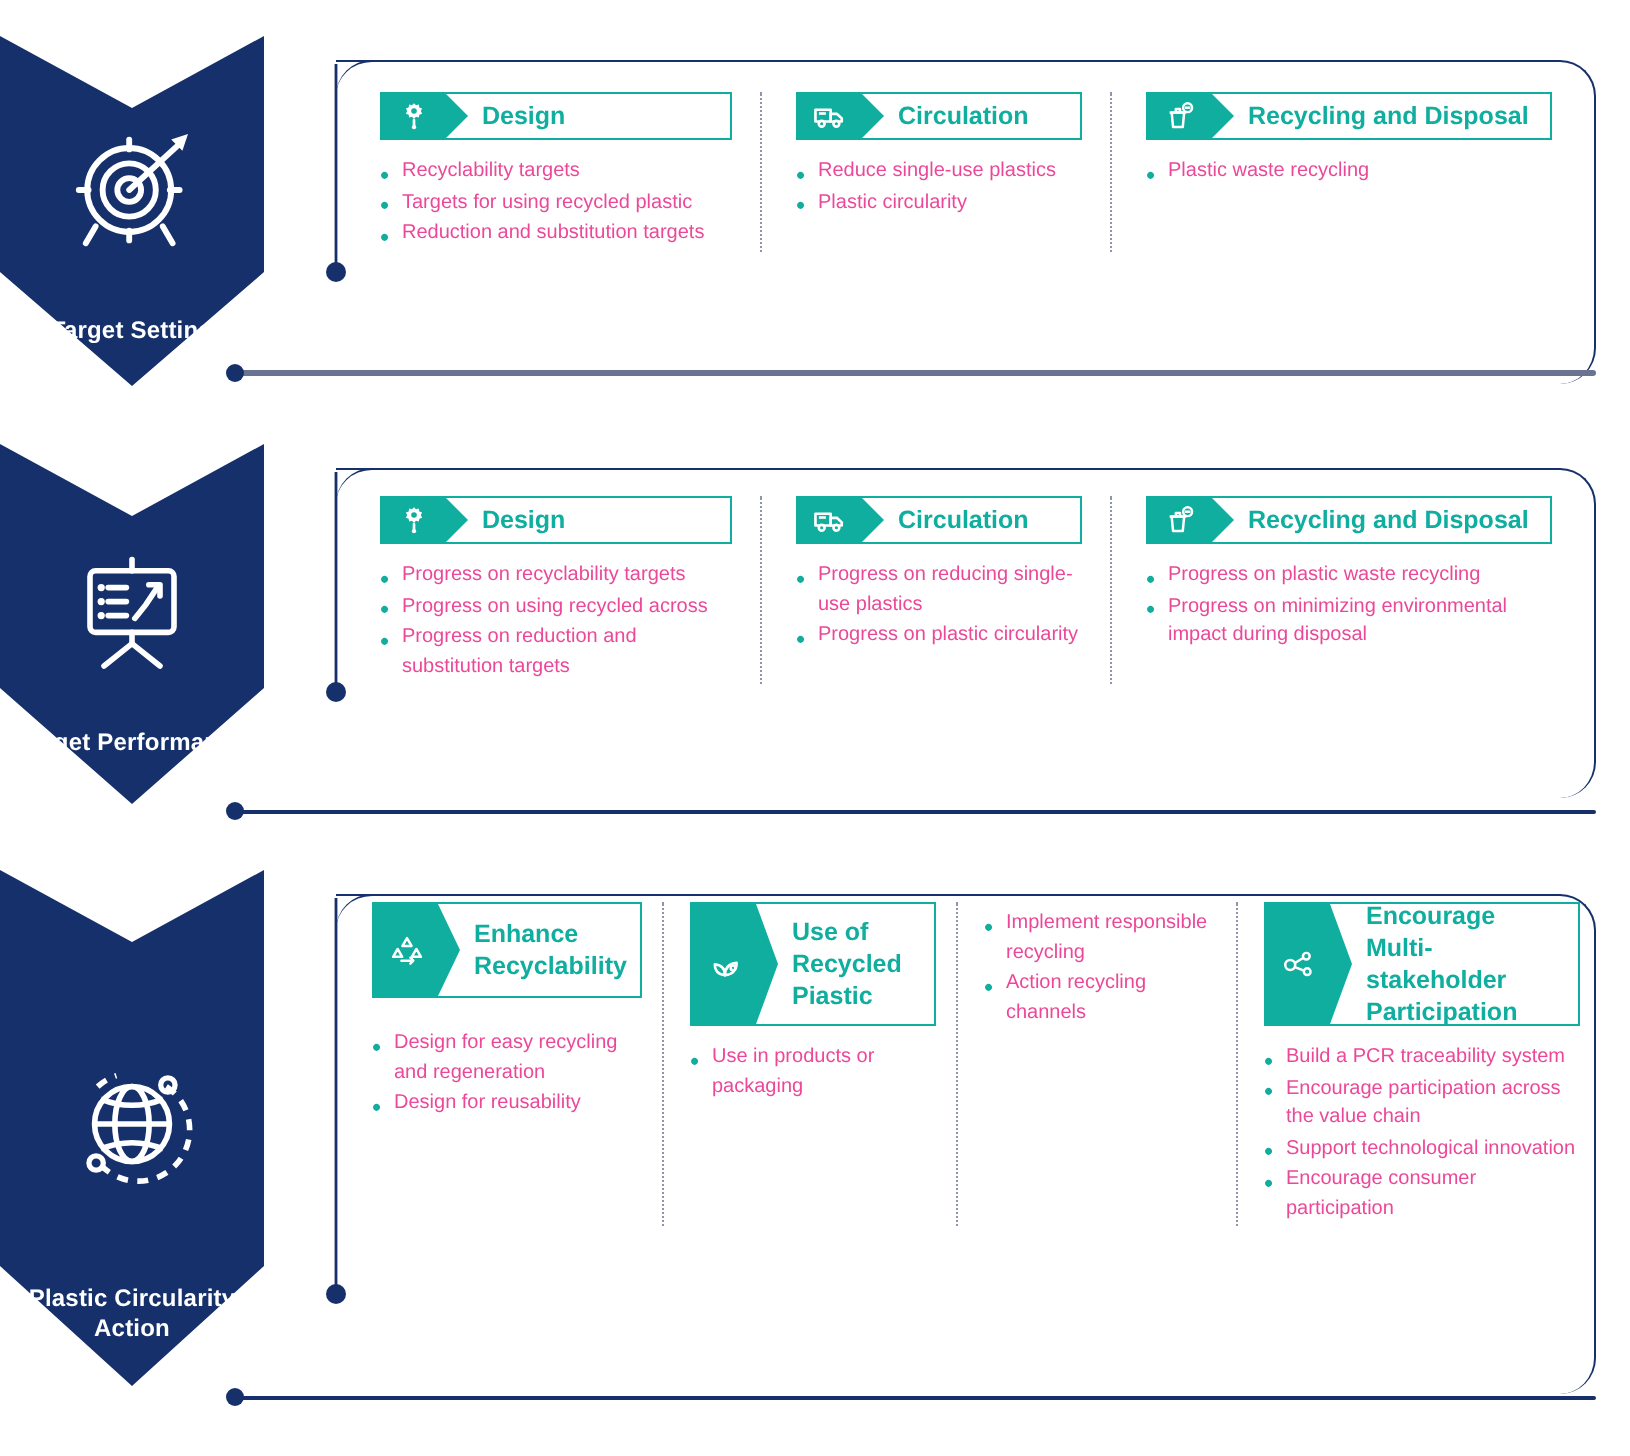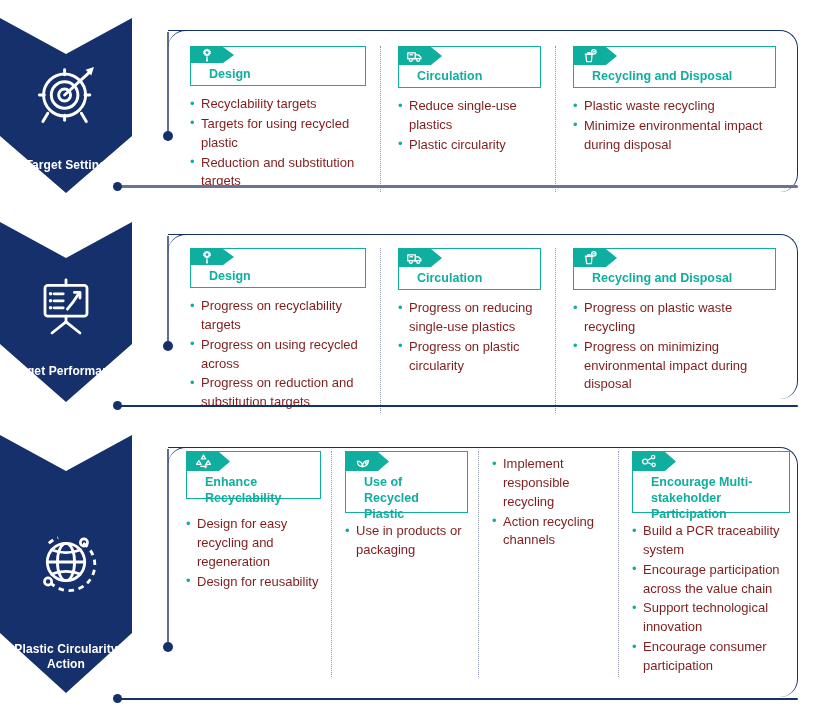--- a/index.html
+++ b/index.html
@@ -113,21 +113,20 @@
   }
 
   
   .tag {
     display: flex;
     align-items: stretch;
     border: 1.2px solid #0fae9f;
     box-sizing: border-box;
     background: #ffffff;
     margin-bottom: 9px;
-    flex-direction: column;
   }
   .tag-icon {
     position: relative;
     flex: 0 0 auto;
     width: 32px;
     background: #0fae9f;
     display: flex;
     align-items: center;
     justify-content: center;
     color: #ffffff;
@@ -158,23 +157,23 @@
   
   ul.bullets {
     list-style: none;
     margin: 6px 0 0 0;
     padding: 0;
   }
   ul.bullets li {
     position: relative;
     padding-left: 11px;
     margin-bottom: 1px;
-    font-size: 13px;
+    font-size: 10px;
     line-height: 1.45;
-    color: #7f1d1d;
+    color: #ec4899;
   }
   ul.bullets li::before {
     content: "\2022";
     position: absolute;
     left: 0;
     top: -0.5px;
     color: #0fae9f;
     font-size: 13px;
     line-height: 1.45;
   }
@@ -268,21 +267,20 @@
               <path d="M5.5 10.5h12"></path>
               <path d="M10 10.5V8h3v2.5"></path>
               <circle cx="18.5" cy="7" r="3.2"></circle>
               <path d="M16.6 7h3.8"></path>
             </svg>
           </span>
           <span class="tag-label">Recycling and Disposal</span>
         </div>
         <ul class="bullets">
           <li>Plastic waste recycling</li>
-          <li>Minimize environmental impact during disposal</li>
         </ul>
       </div>
     </div>
 
     <div class="baseline" style="left:118px; top:167px; width:680px;"></div>
     <div class="baseline-dot" style="left:113px; top:164px;"></div>
   </div>
 
   <div class="stage" id="stage-1">
 

